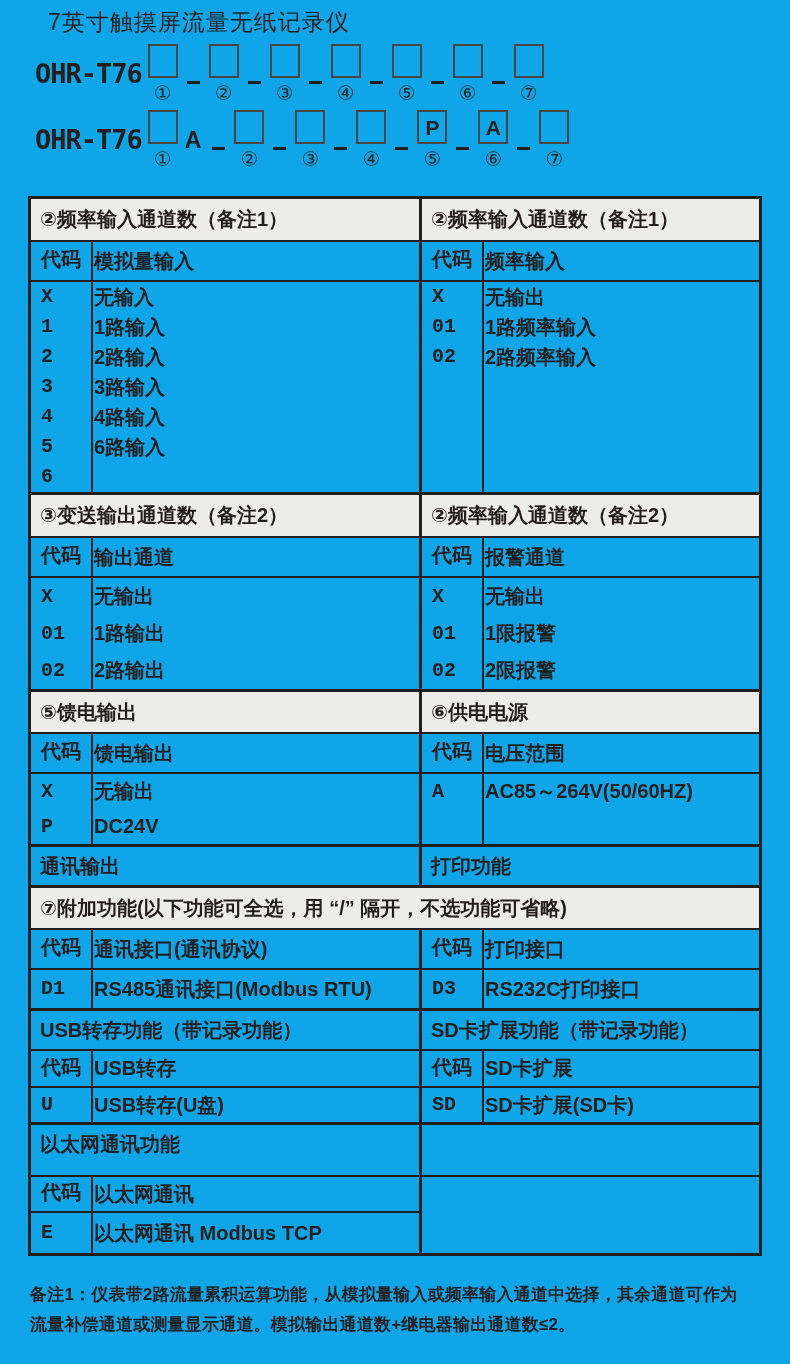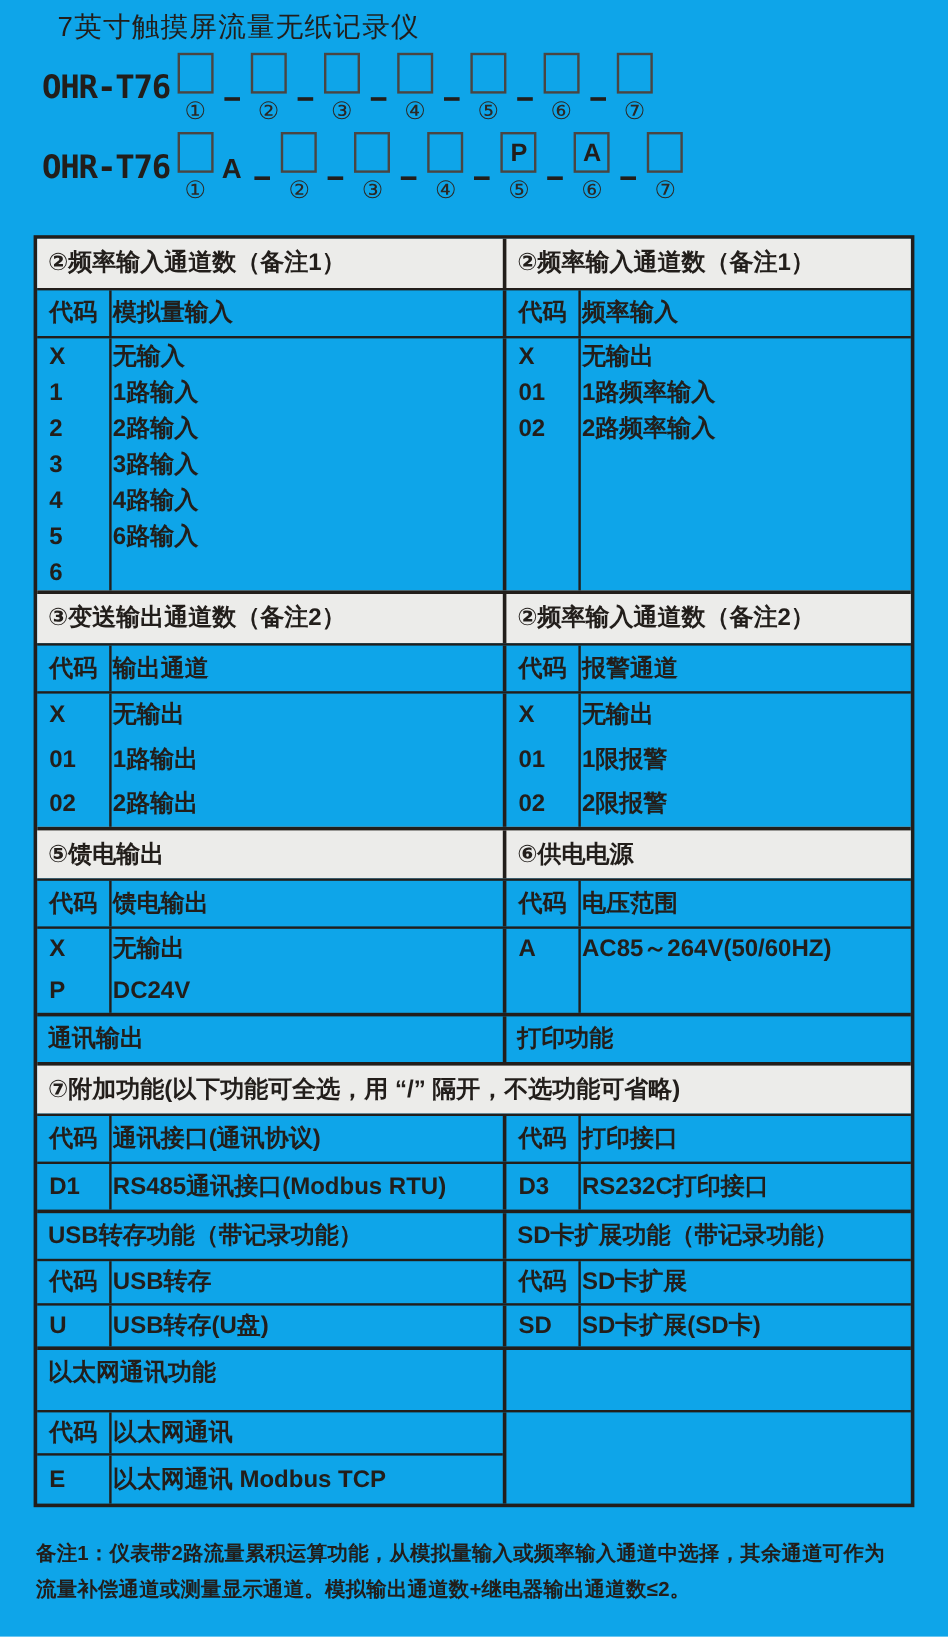--- a/index.html
+++ b/index.html
@@ -30,21 +30,21 @@
   .otable{width:734px;margin:26px 0 0 28px;border:3px solid var(--line);box-sizing:border-box;
           font-size:20px;}
   .band{display:flex;border-top:2px solid var(--line);box-sizing:border-box;}
   .band.t0{border-top:none;}
   .band.t3{border-top-width:3px;}
   .gray{background:var(--gray);}
   .hl{width:391px;border-right:3px solid var(--line);display:flex;box-sizing:border-box;}
   .hr{flex:1;display:flex;box-sizing:border-box;}
   .hcell{flex:1;padding-left:9px;font-weight:700;white-space:nowrap;}
   .ccol{width:62px;border-right:2px solid var(--line);box-sizing:border-box;
-        padding-left:10px;font-weight:700;display:flex;flex-direction:column;}
+        padding-left:10px;font-weight:700;display:flex;flex-direction:column;font-family:Liberation Mono, monospace;}
   .dcol{flex:1;padding-left:1px;font-weight:700;display:flex;flex-direction:column;
         white-space:nowrap;overflow:hidden;}
   .line{display:block;}
 
   .lh40 .line,.lh40 .hcell{height:40px;line-height:40px;}
   .lh42 .line,.lh42 .hcell{height:41px;line-height:41px;}
   .lh38 .line,.lh38 .hcell{height:38px;line-height:38px;}
   .lh37 .line{height:37px;line-height:37px;}
   .lh35 .line,.lh35 .hcell{height:35px;line-height:35px;}
   .lh34 .line,.lh34 .hcell{height:34px;line-height:34px;}

